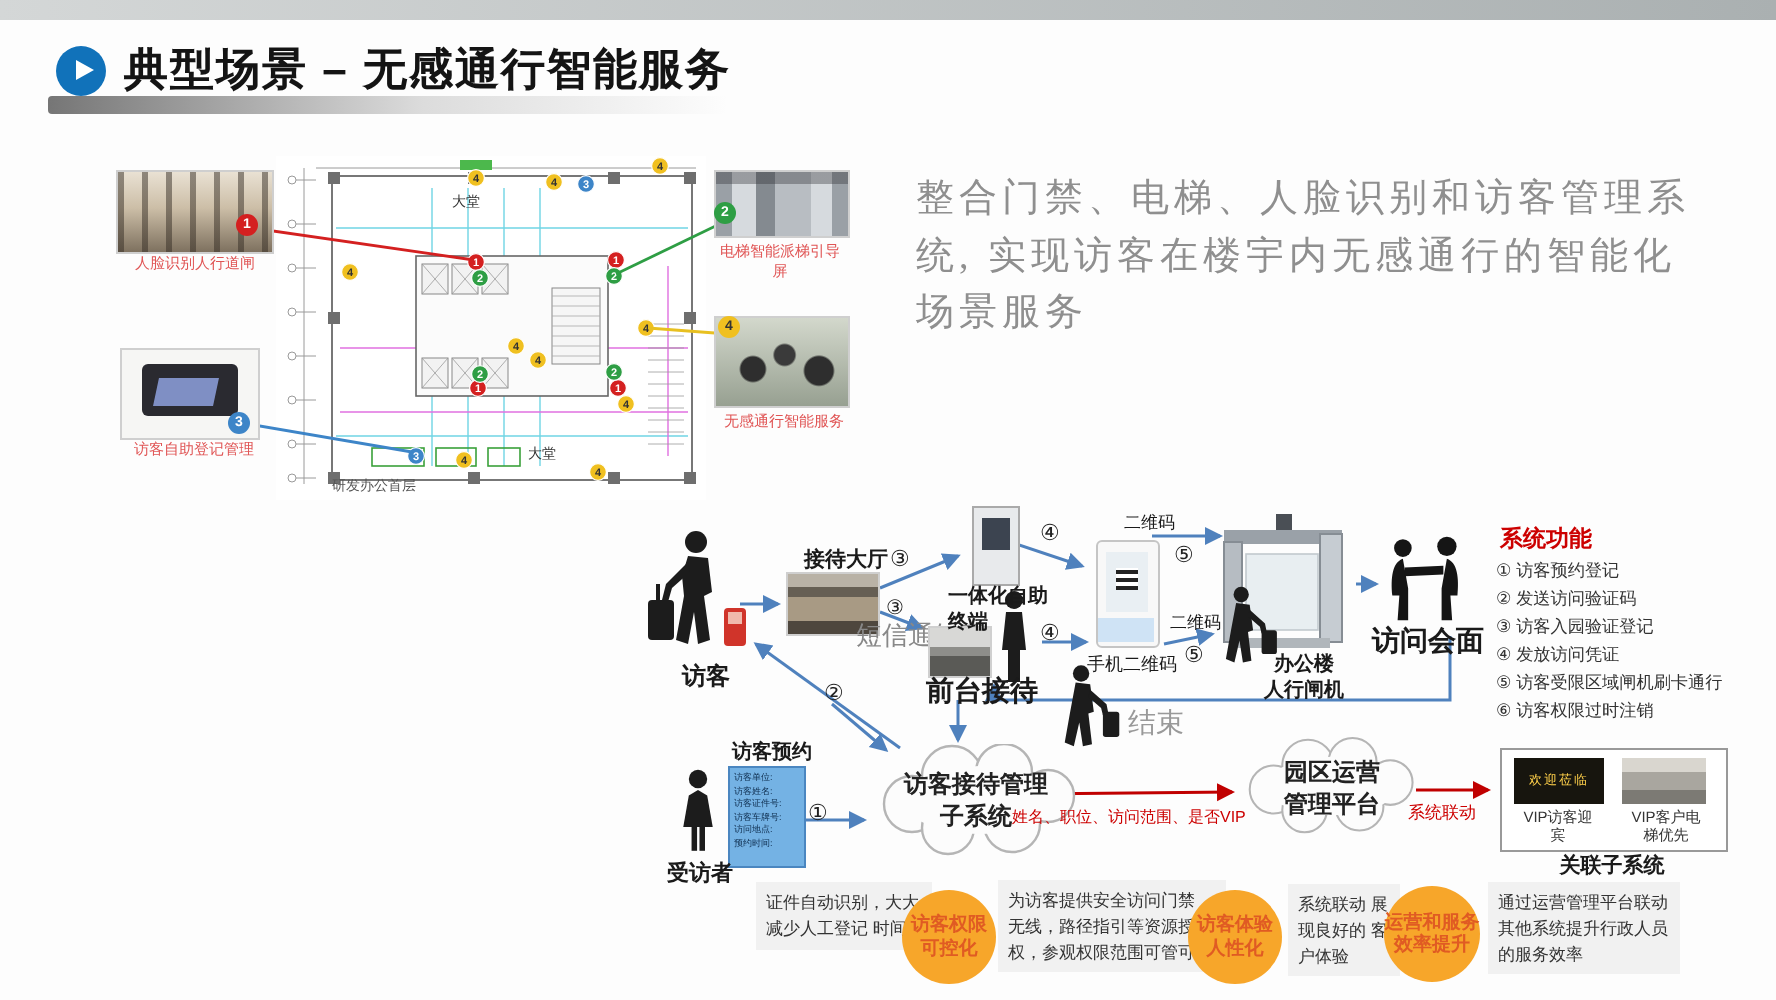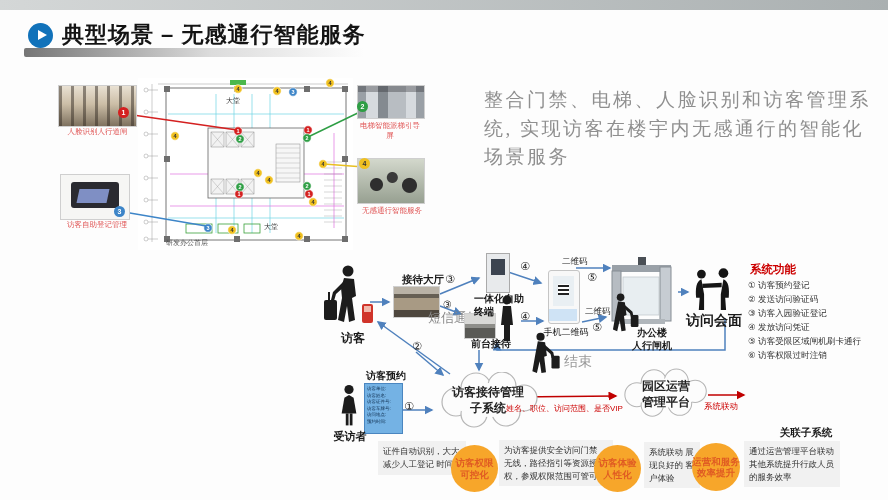--- a/index.html
+++ b/index.html
@@ -15,21 +15,21 @@
   .swoosh{position:absolute;left:24px;top:48px;width:340px;height:9px;border-radius:2px;background:linear-gradient(90deg,rgba(45,45,45,.65),rgba(120,120,120,.25) 55%,rgba(200,200,200,0));}
   
   .photo{position:absolute;z-index:3;border:1px solid #cfcfcf;}
   .cap{position:absolute;z-index:4;color:#e05555;font-size:7.5px;line-height:1.3;text-align:center;}
   .dot{position:absolute;z-index:6;width:11px;height:11px;border-radius:50%;color:#fff;font-size:7px;font-weight:bold;text-align:center;line-height:11px;}
   .lbl{position:absolute;z-index:4;color:#1a1a1a;}
   .step{position:absolute;z-index:5;font-size:11px;color:#222;}
   .gray-box{position:absolute;z-index:3;background:#f1f1f1;color:#333;font-size:8.5px;line-height:1.5;padding:4px 5px;}
   .badge{position:absolute;z-index:3;width:47px;height:47px;border-radius:50%;background:#f7a62a;display:flex;align-items:center;justify-content:center;text-align:center;color:#e05b23;font-weight:bold;font-size:9.5px;line-height:1.2;}
   .cloud-txt{position:absolute;z-index:4;font-weight:bold;color:#222;text-align:center;font-size:12px;line-height:1.3;}
-  .intro{position:absolute;left:458px;top:86px;width:396px;font-family:"Liberation Serif","DejaVu Serif",serif;font-size:19px;letter-spacing:2.5px;line-height:1.5;color:#8f8f8f;z-index:3;margin-left:26px;}
+  .intro{position:absolute;left:458px;top:86px;width:396px;font-family:"Liberation Serif","DejaVu Serif",serif;font-size:19px;letter-spacing:2.5px;line-height:1.5;color:#8f8f8f;z-index:3;}
   .fn-item{position:absolute;z-index:4;width:132px;font-size:8.6px;color:#333;}
   .form-line{font-size:4.5px;line-height:6.6px;color:#0e2d4e;padding-left:2px;white-space:nowrap;overflow:hidden;}
   svg{display:block;}
 </style>
 </head>
 <body>
 
 <div class="slide">
 
   <svg width="0" height="0" style="position:absolute" aria-hidden="true">
@@ -315,21 +315,21 @@
   <span class="step" style="left:520px;top:260px">④</span>
 
   <span class="step" style="left:443px;top:299px;font-size:10px">③</span>
   <div class="abs" style="left:428px;top:309px;z-index:3;font-size:13px;color:#888">短信通知码</div>
 
   <div class="photo" style="left:464px;top:313px;width:30px;height:24px;background:
       linear-gradient(180deg,#d8d8d6 0 40%,#8e8e8a 40% 58%,#5a5a56 58%)"></div>
   <svg class="abs" style="left:497px;top:295px;z-index:3" width="20" height="48" viewBox="0 0 20 48">
       <use href="#sym-clerk"></use>
     </svg>
-  <div class="lbl b c" style="left:460px;top:337px;width:62px;font-size:10px">前台接待</div>
+  <div class="lbl b c" style="left:460px;top:337px;width:62px;font-size:14px">前台接待</div>
   <span class="step" style="left:520px;top:310px">④</span>
 
   <div class="photo" style="left:548px;top:270px;width:30px;height:52px;background:#f8f8f8;border:1px solid #c5c5c5;border-radius:3px">
     <div class="abs" style="left:4px;top:5px;width:21px;height:30px;background:#e9eff3">
       <div class="abs" style="left:5px;top:8px;width:11px;height:11px;background:
         repeating-linear-gradient(0deg,#222 0 2px,#fff 2px 4px),repeating-linear-gradient(90deg,#222 0 2px,rgba(255,255,255,0) 2px 4px)"></div>
     </div>
     <div class="abs" style="left:0;top:38px;width:28px;height:12px;background:#cfe3f5"></div>
   </div>
   <div class="lbl c" style="left:538px;top:326px;width:56px;font-size:9px">手机二维码</div>
@@ -413,20 +413,28 @@
       <circle cx="90" cy="26" r="13"></circle>
         <circle cx="72" cy="40" r="14"></circle>
         <circle cx="40" cy="42" r="13"></circle>
     </g>
     <ellipse cx="56" cy="28" rx="38" ry="17" fill="#fcfcfc"></ellipse>
   </svg>
   <div class="cloud-txt" style="left:637px;top:379px;width:58px;font-size:12px">园区运营管理平台</div>
 
   <div class="abs" style="left:704px;top:401px;z-index:4;font-size:8.5px;color:#cc0000">系统联动</div>
 
+  <div class="abs" style="left:750px;top:374px;width:112px;height:50px;background:#fff;border:1px solid #999;z-index:3">
+    <div class="abs" style="left:6px;top:4px;width:45px;height:23px;background:#17150e">
+      <div class="c" style="padding-top:7px;font-size:6.5px;color:#ffd04a;letter-spacing:1px">欢迎莅临</div>
+    </div>
+    <div class="abs c" style="left:8px;top:29px;width:40px;font-size:7.5px;color:#333;line-height:1.2">VIP访客迎宾</div>
+    <div class="abs" style="left:60px;top:4px;width:42px;height:23px;background:linear-gradient(180deg,#d9d6cf 0 30%,#a9a69f 30% 70%,#7c7a74 70%)"></div>
+    <div class="abs c" style="left:61px;top:29px;width:42px;font-size:7.5px;color:#333;line-height:1.2">VIP客户电梯优先</div>
+  </div>
   <div class="lbl b c" style="left:774px;top:426px;width:64px;font-size:10.5px">关联子系统</div>
 
   <div class="gray-box" style="left:378px;top:441px;width:78px">证件自动识别，大大减少人工登记 时间</div>
   <div class="badge" style="left:451px;top:445px">访客权限可控化</div>
   <div class="gray-box" style="left:499px;top:440px;width:104px">为访客提供安全访问门禁，无线，路径指引等资源授权，参观权限范围可管可控</div>
   <div class="badge" style="left:594px;top:445px">访客体验人性化</div>
   <div class="gray-box" style="left:644px;top:442px;width:46px">系统联动 展现良好的 客户体验</div>
   <div class="badge" style="left:692px;top:443px;width:48px;height:48px">运营和服务效率提升</div>
   <div class="gray-box" style="left:744px;top:441px;width:86px">通过运营管理平台联动其他系统提升行政人员的服务效率</div>
 

